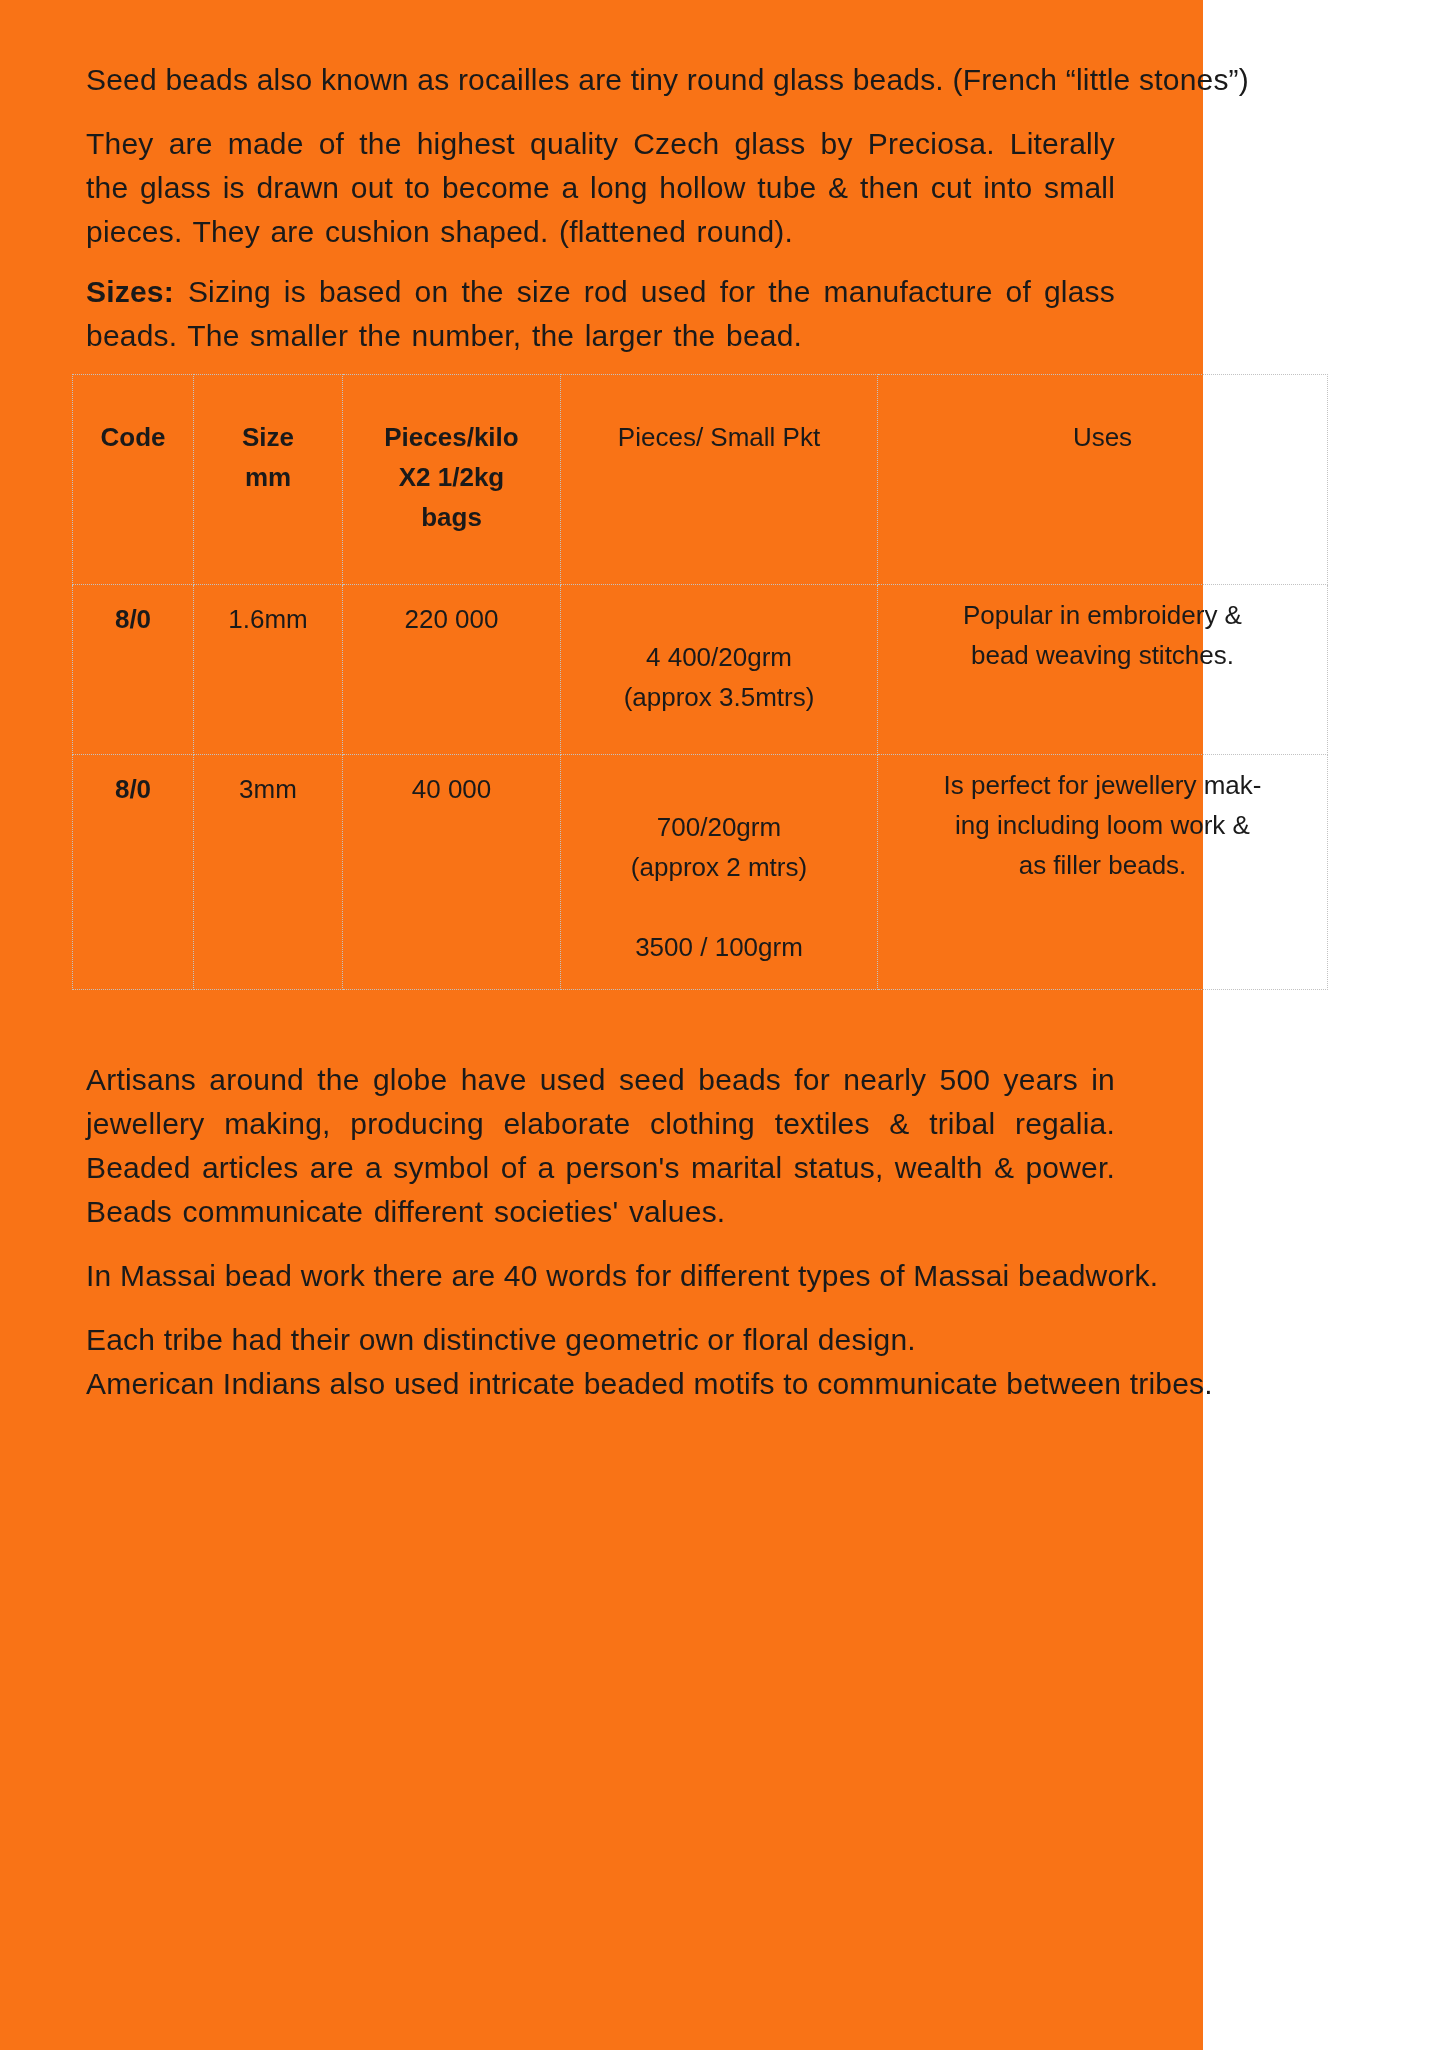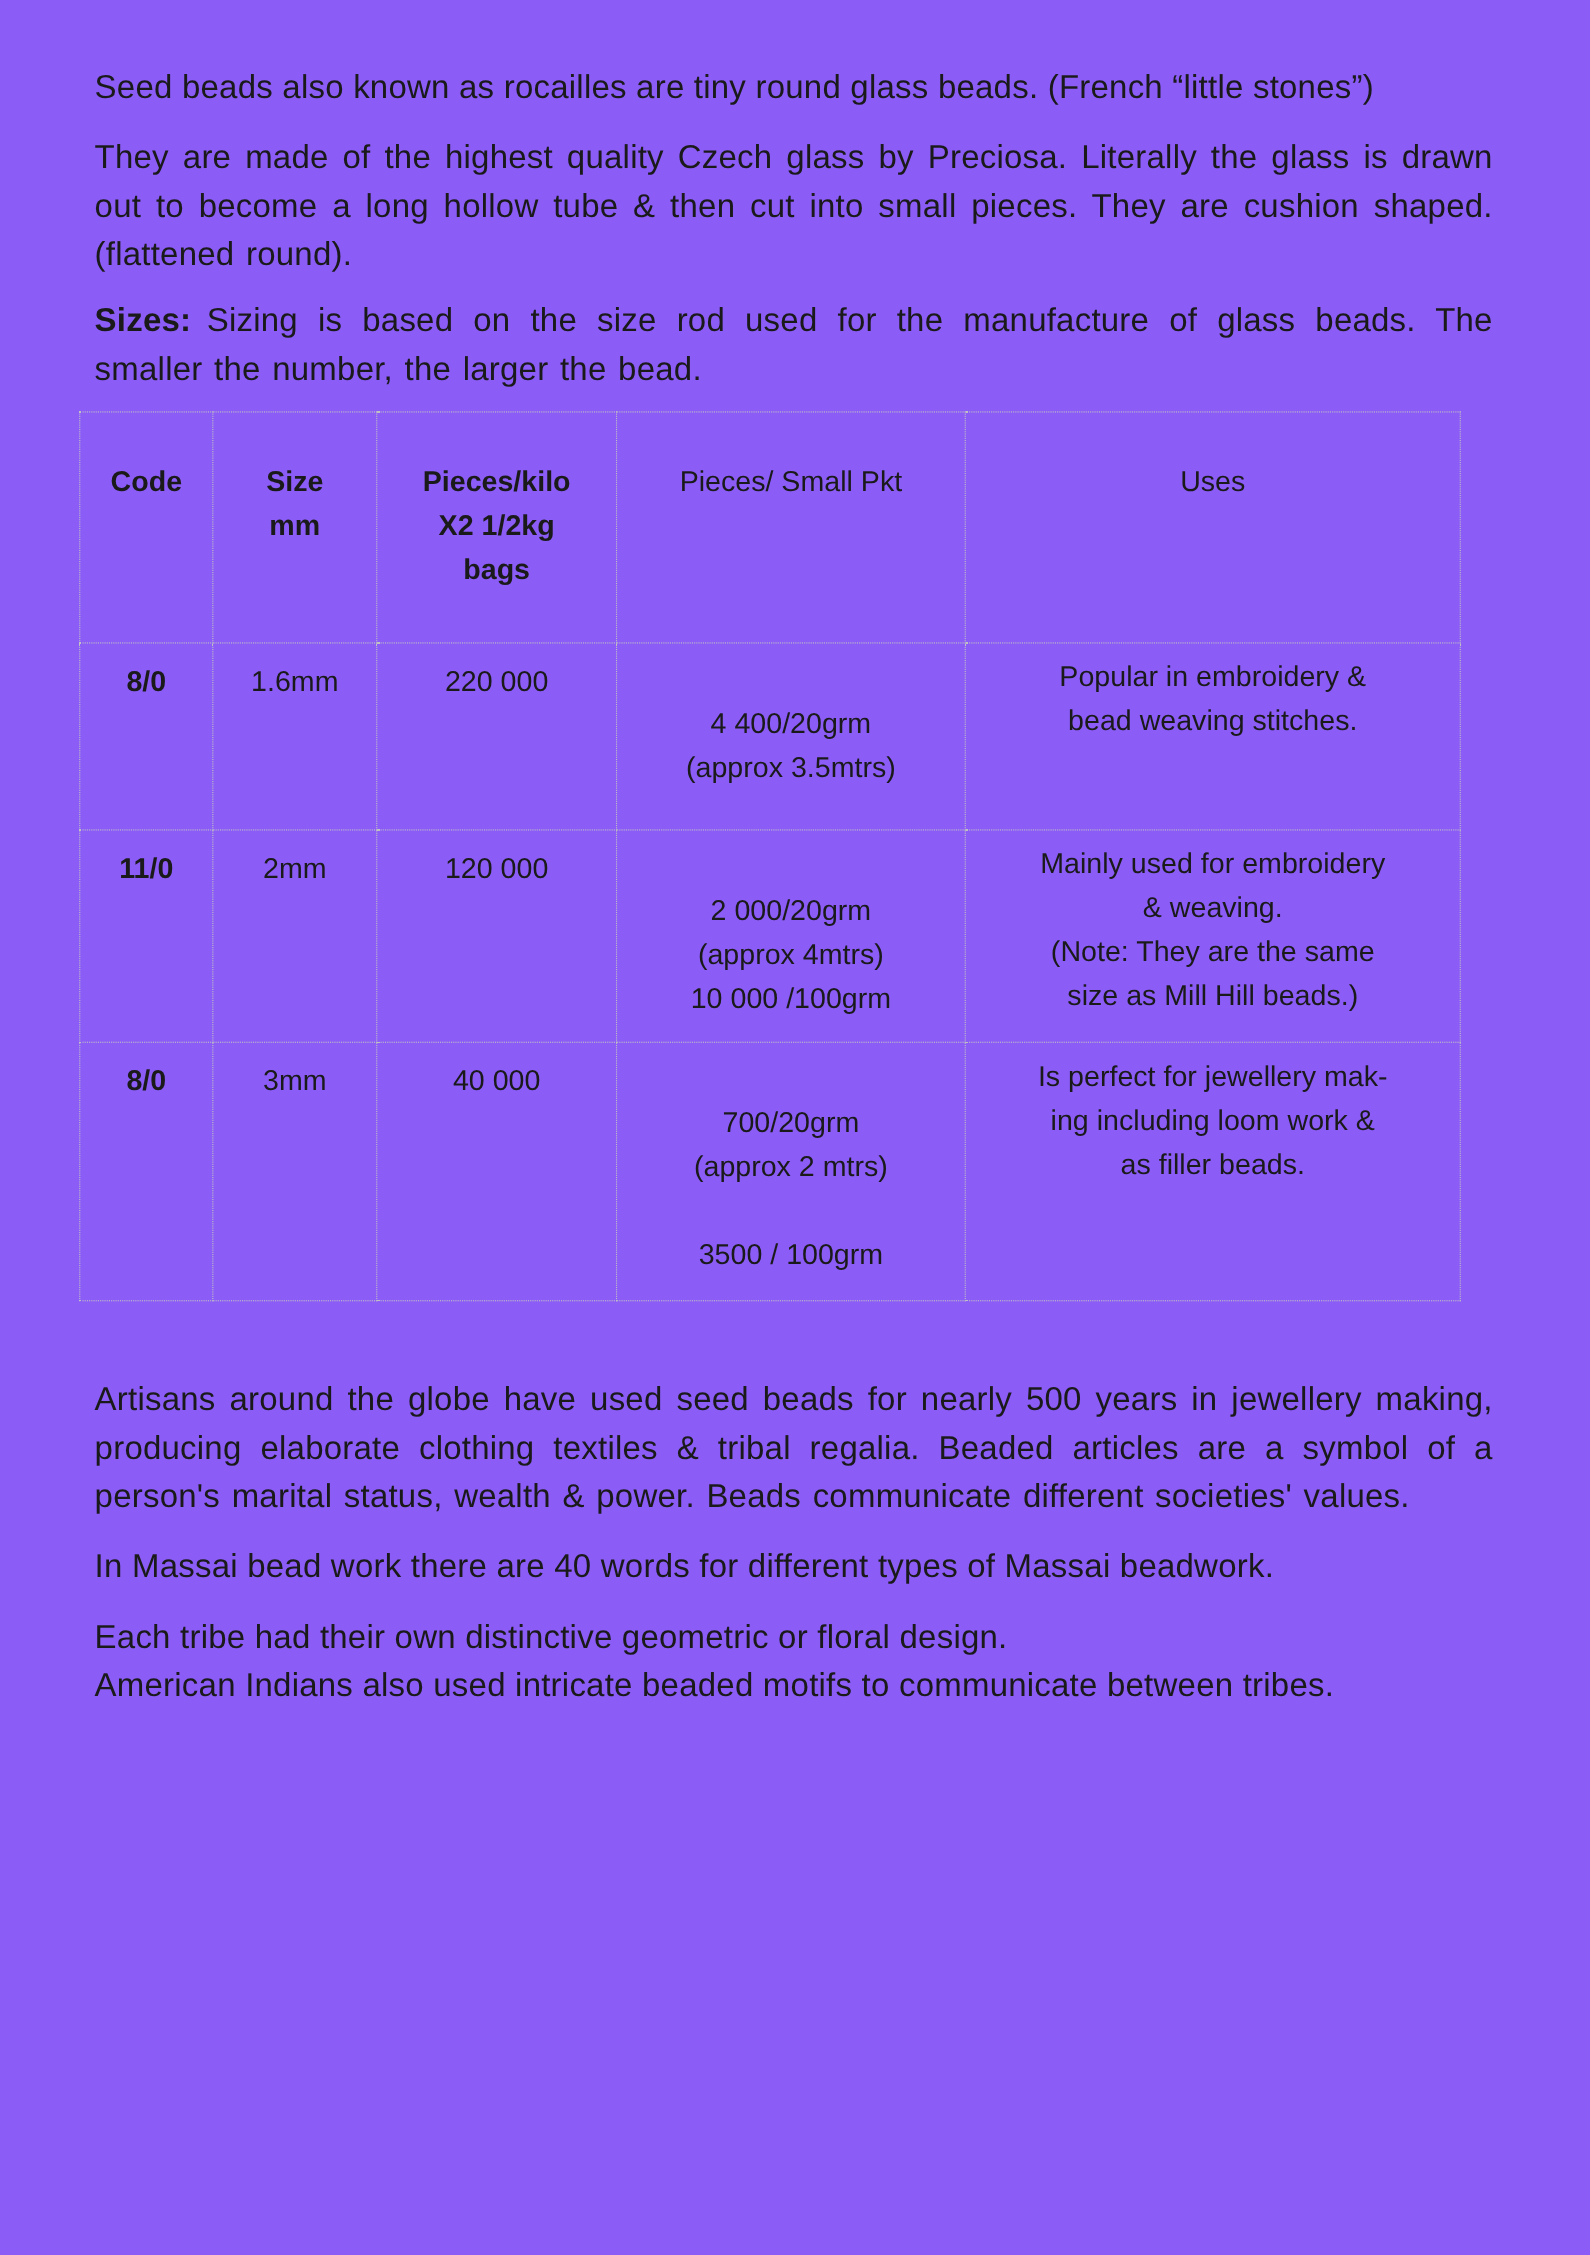--- a/index.html
+++ b/index.html
@@ -6,24 +6,24 @@
   html, body { background: #ffffff; }
   body {
     width: 1445px;
     height: 2050px;
     font-family: "Liberation Sans", "DejaVu Sans", sans-serif;
     color: #1a1a1a;
     position: relative;
     overflow: hidden;
   }
   .page {
-    width: 1445px;
+    width: 1203px;
     height: 2050px;
     padding: 58px 88px 40px 86px;
-    background: #8b5cf6;
+    background: #f97316;
   }
   p.para {
     font-size: 30px;
     line-height: 44px;
     letter-spacing: 0.2px;
     color: #1a1a1a;
   }
   p.justify { text-align: justify; word-spacing: 2px; }
   p.nowrap { white-space: nowrap; }
   .mb-sm { margin-bottom: 20px; }
@@ -96,32 +96,20 @@
     <tbody>
       <tr class="row-0">
         <td class="cell-code">8/0</td>
         <td class="cell-size">1.6mm</td>
         <td class="cell-kilo">220 000</td>
         <td class="cell-pkt">4 400/20grm
 (approx 3.5mtrs)</td>
         <td class="cell-uses">Popular in embroidery &amp;
 bead weaving stitches.</td>
       </tr>
-      <tr class="row-1">
-        <td class="cell-code">11/0</td>
-        <td class="cell-size">2mm</td>
-        <td class="cell-kilo">120 000</td>
-        <td class="cell-pkt">2 000/20grm
-(approx 4mtrs)
-10 000 /100grm</td>
-        <td class="cell-uses">Mainly used for embroidery
-&amp; weaving.
-(Note: They are the same
-size as Mill Hill beads.)</td>
-      </tr>
       <tr class="row-2">
         <td class="cell-code">8/0</td>
         <td class="cell-size">3mm</td>
         <td class="cell-kilo">40 000</td>
         <td class="cell-pkt">700/20grm
 (approx 2 mtrs)
 
 3500 / 100grm</td>
         <td class="cell-uses">Is perfect for jewellery mak-
 ing including loom work &amp;

